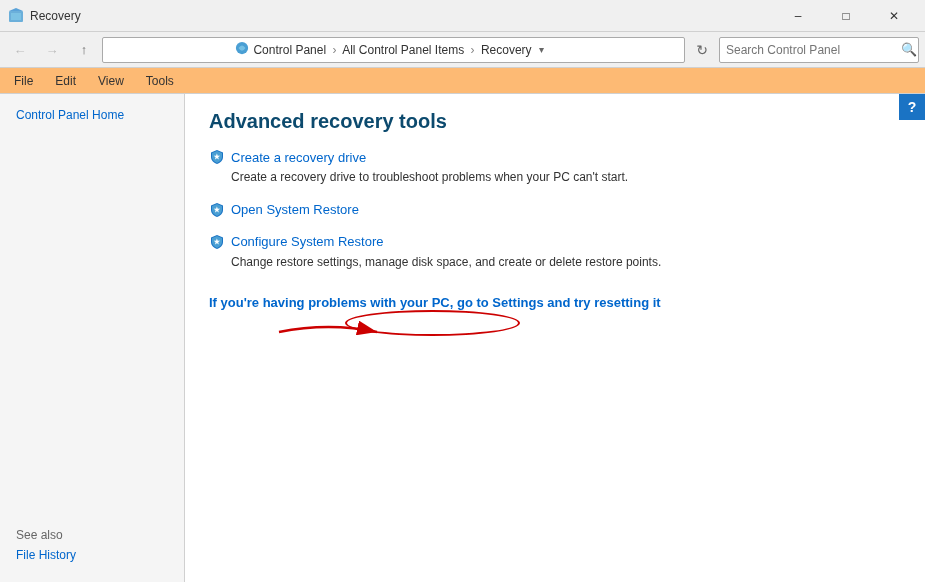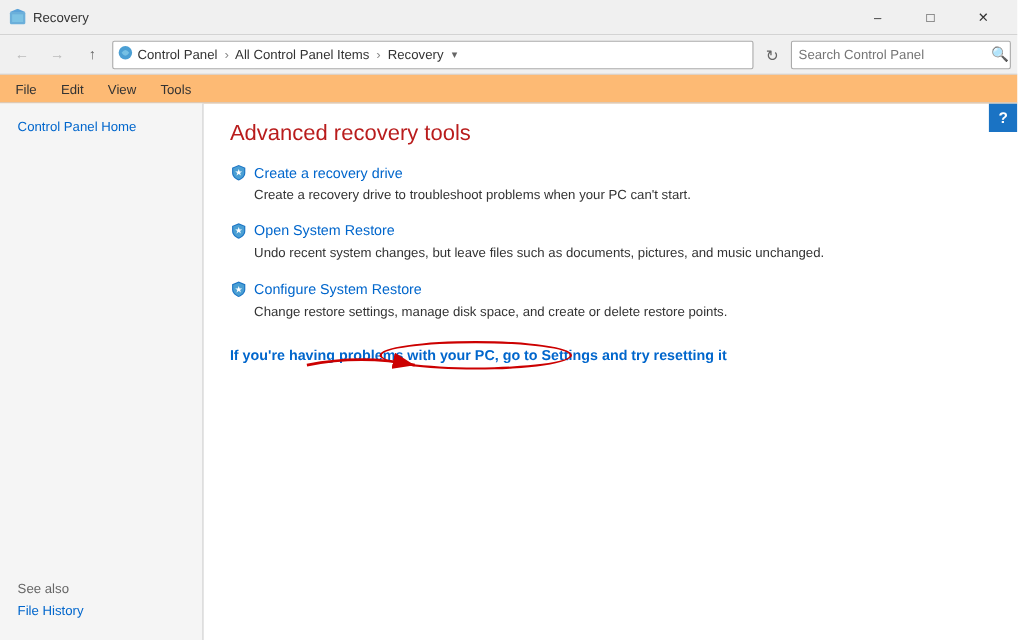--- a/index.html
+++ b/index.html
@@ -74,23 +74,24 @@
     }
     .nav-btn.disabled { color: #bbb; cursor: default; }
     .address-path {
       flex: 1;
       height: 26px;
       background: #fff;
       border: 1px solid #aaa;
       border-radius: 2px;
       display: flex;
       align-items: center;
-      padding: 0 4px;
+      padding: 0 25px;
       font-size: 12px;
       color: #333;
+      justify-content: center;
     }
     .address-chevron {
       width: 20px;
       height: 26px;
       border: none;
       background: transparent;
       cursor: pointer;
       display: flex;
       align-items: center;
       justify-content: center;
@@ -190,22 +191,22 @@
 
     
     .content-area {
       flex: 1;
       padding: 16px 24px;
       position: relative;
       overflow-y: auto;
     }
     .content-title {
       font-size: 20px;
-      font-weight: 400;
-      color: #b91c1c;
+      font-weight: 700;
+      color: #0c4a6e;
       margin-bottom: 16px;
     }
     .content-item {
       margin-bottom: 16px;
     }
     .content-link {
       display: flex;
       align-items: center;
       gap: 6px;
       color: #0066cc;
@@ -377,21 +378,20 @@
       <a class="content-link">
         <span class="shield-svg">
           <svg width="16" height="16" viewBox="0 0 16 16">
             <path d="M8 1 L14 3.5 L14 8 C14 11.5 11 14 8 15 C5 14 2 11.5 2 8 L2 3.5 Z" fill="#1a73c4"></path>
             <path d="M8 2 L13 4 L13 8 C13 11 10.5 13 8 14 C5.5 13 3 11 3 8 L3 4 Z" fill="#4a9fd4"></path>
             <text x="8" y="10" text-anchor="middle" font-size="7" fill="white" font-weight="bold">★</text>
           </svg>
         </span>
         <span>Open System Restore</span>
       </a>
-      <div class="content-desc">Undo recent system changes, but leave files such as documents, pictures, and music unchanged.</div>
     </div>
 
     <div class="content-item">
       <a class="content-link">
         <span class="shield-svg">
           <svg width="16" height="16" viewBox="0 0 16 16">
             <path d="M8 1 L14 3.5 L14 8 C14 11.5 11 14 8 15 C5 14 2 11.5 2 8 L2 3.5 Z" fill="#1a73c4"></path>
             <path d="M8 2 L13 4 L13 8 C13 11 10.5 13 8 14 C5.5 13 3 11 3 8 L3 4 Z" fill="#4a9fd4"></path>
             <text x="8" y="10" text-anchor="middle" font-size="7" fill="white" font-weight="bold">★</text>
           </svg>

